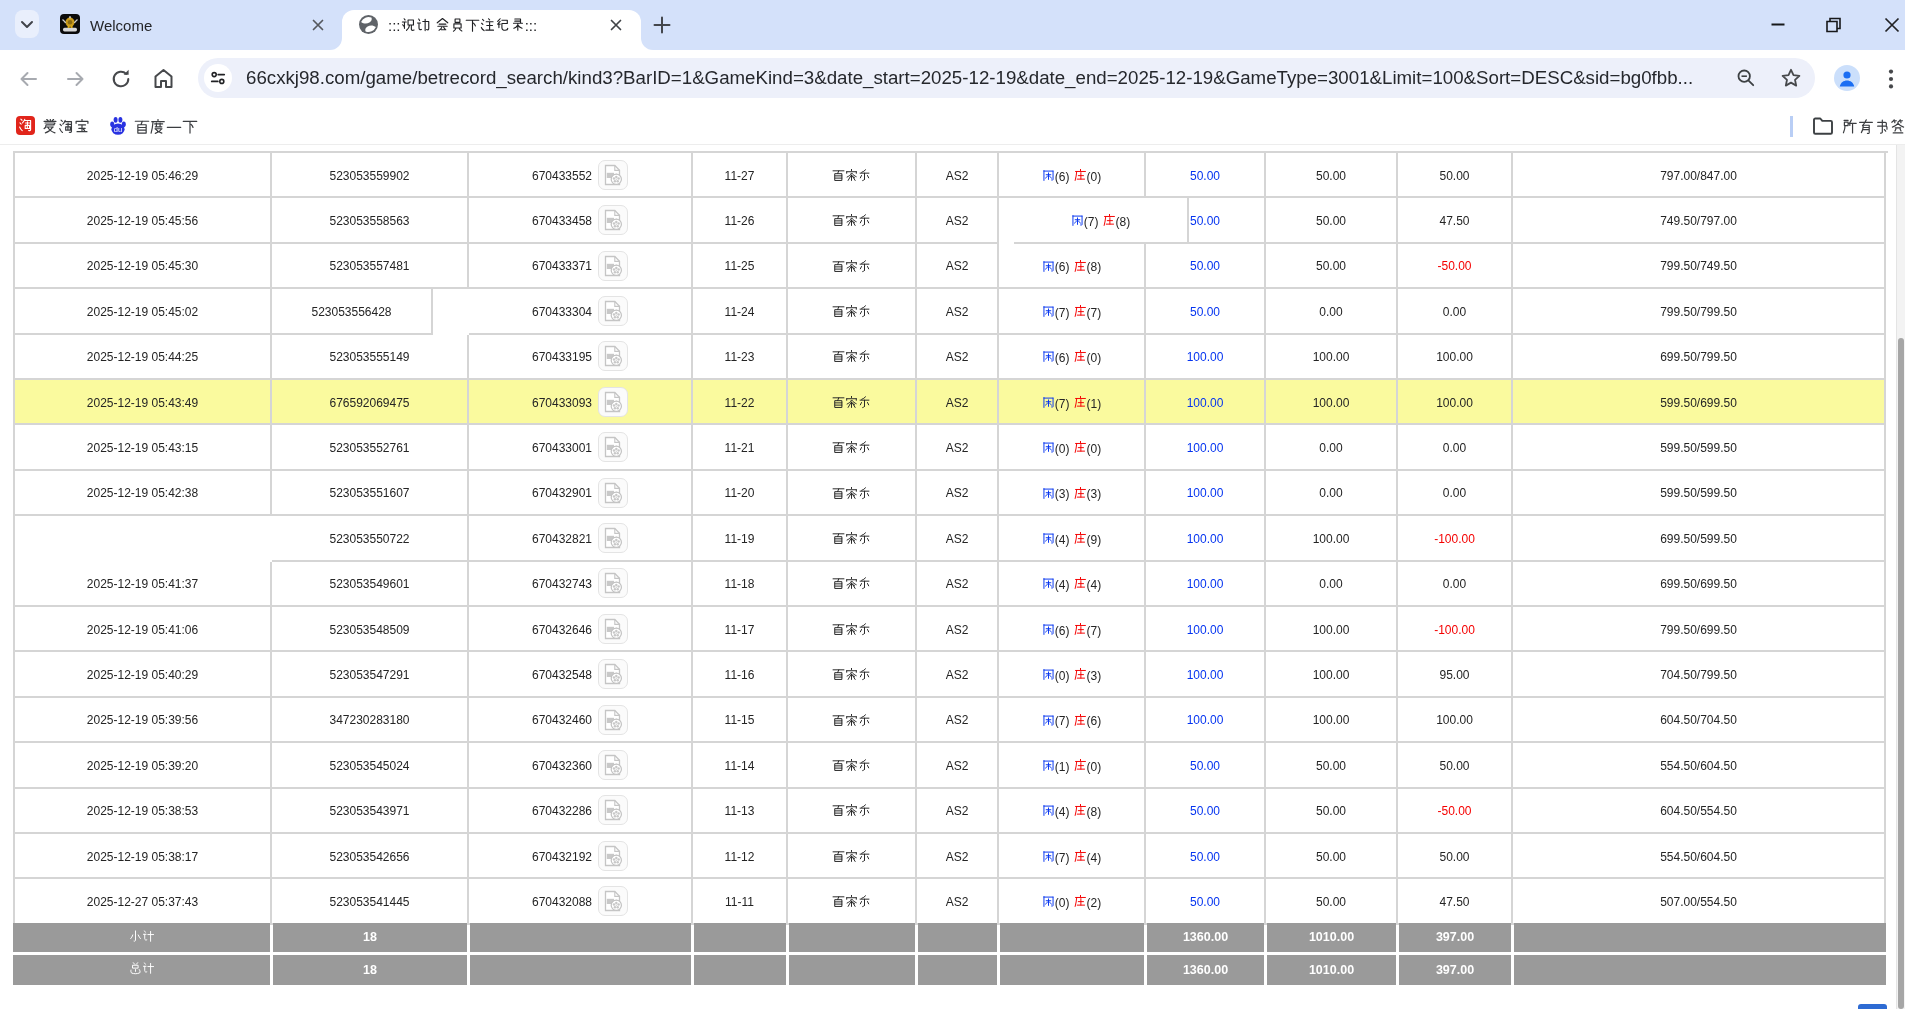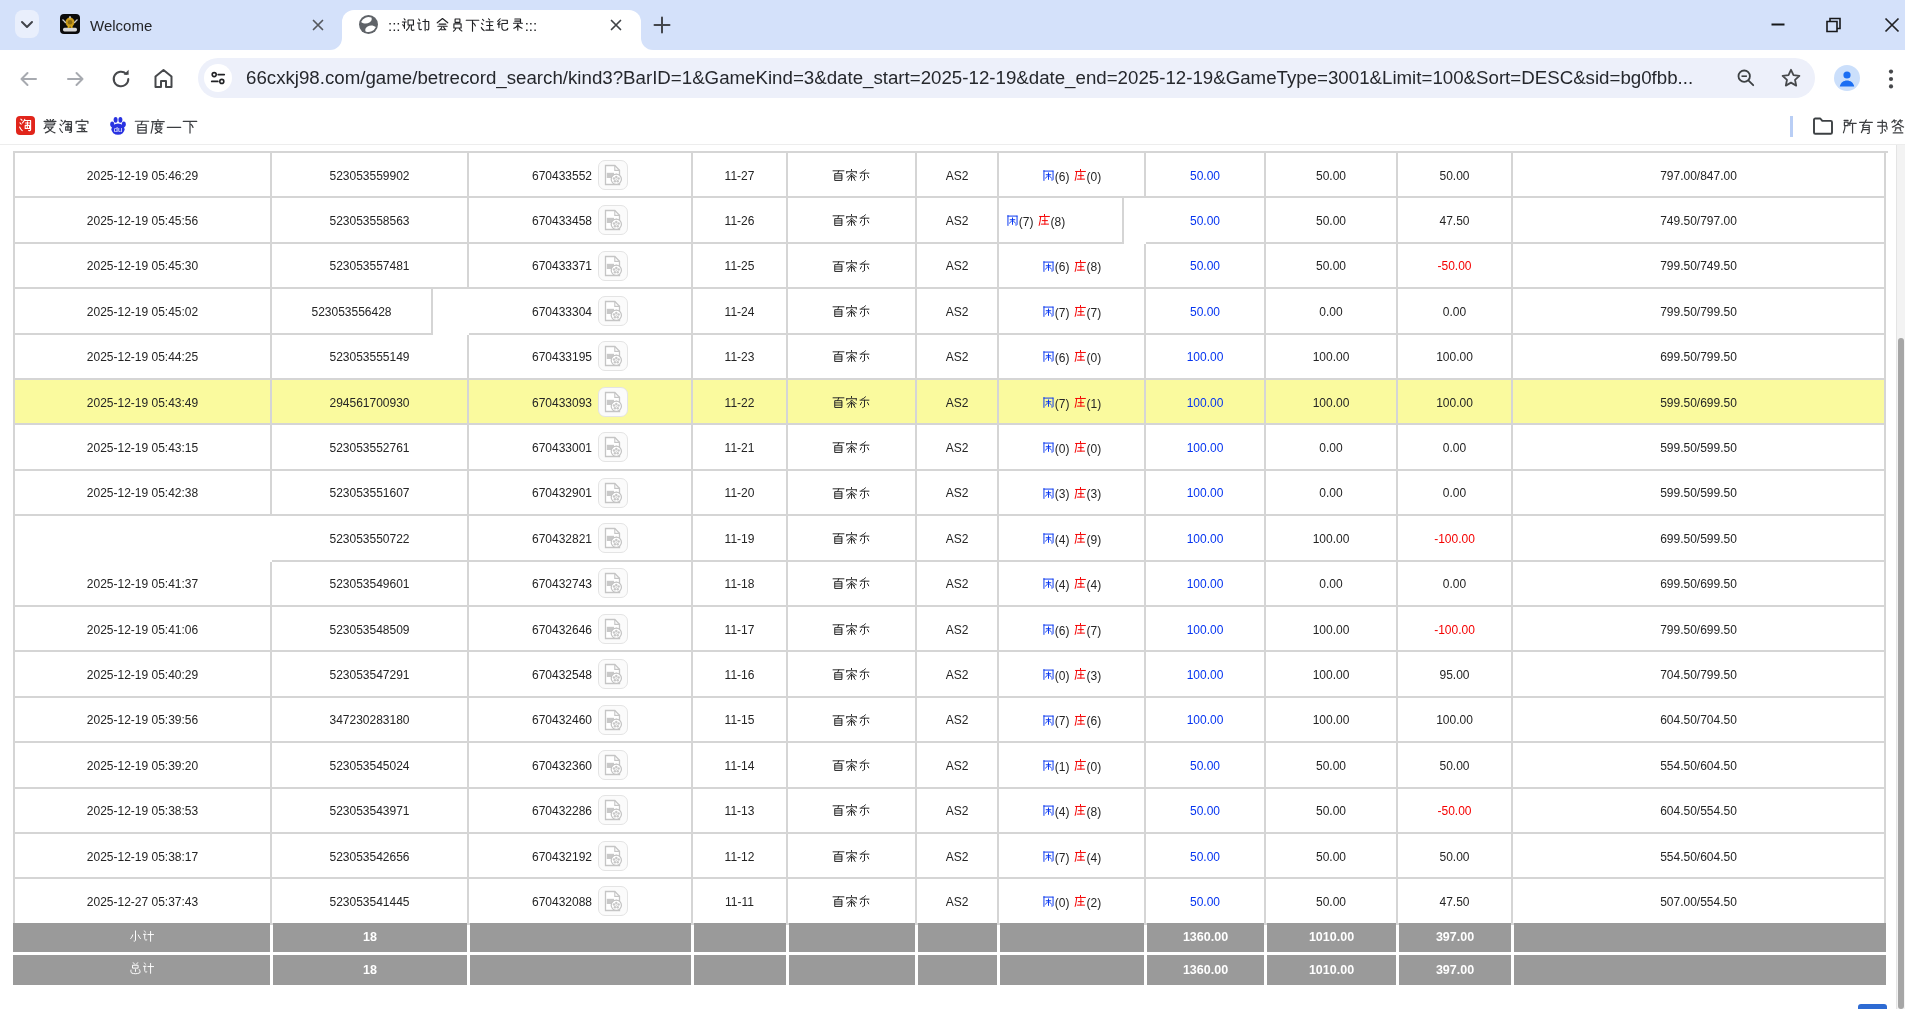--- a/index.html
+++ b/index.html
@@ -338,21 +338,21 @@
         </svg></span></div>
     <div class="c" style="left:678px;width:95px">11-26</div>
     <div class="c" style="left:773px;width:129px"><span class="cjk12"><svg class="zh" viewBox="0 0 100 100">
           <use href="#g-bai"></use>
         </svg><svg class="zh" viewBox="0 0 100 100">
           <use href="#g-jia"></use>
         </svg><svg class="zh" viewBox="0 0 100 100">
           <use href="#g-le"></use>
         </svg></span></div>
     <div class="c" style="left:902px;width:82px">AS2</div>
-    <div class="c" style="left:934px;width:175px"><span class="blu cjk12"><svg class="zh" viewBox="0 0 100 100">
+    <div class="c" style="left:999px;width:175px"><span class="blu cjk12"><svg class="zh" viewBox="0 0 100 100">
           <use href="#g-xian"></use>
         </svg></span><span class="dk">(7)</span><span class="sp"></span><span class="red cjk12"><svg class="zh" viewBox="0 0 100 100">
           <use href="#g-zhuang"></use>
         </svg></span><span class="dk">(8)</span></div>
     <div class="c" style="left:1131px;width:120px"><span class="blu">50.00</span></div>
     <div class="c" style="left:1251px;width:132px">50.00</div>
     <div class="c" style="left:1383px;width:115px">47.50</div>
     <div class="c" style="left:1498px;width:373px">749.50/797.00</div>
   </div>
 <div class="row" style="top:243.8px">
@@ -455,21 +455,21 @@
         </svg></span><span class="dk">(6)</span><span class="sp"></span><span class="red cjk12"><svg class="zh" viewBox="0 0 100 100">
           <use href="#g-zhuang"></use>
         </svg></span><span class="dk">(0)</span></div>
     <div class="c" style="left:1131px;width:120px"><span class="blu">100.00</span></div>
     <div class="c" style="left:1251px;width:132px">100.00</div>
     <div class="c" style="left:1383px;width:115px">100.00</div>
     <div class="c" style="left:1498px;width:373px">699.50/799.50</div>
   </div>
 <div class="row yel" style="top:380.0px">
     <div class="c" style="left:0px;width:257px">2025-12-19 05:43:49</div>
-    <div class="c" style="left:257px;width:197px">294561700930</div>
+    <div class="c" style="left:257px;width:197px">676592069475</div>
     <div class="c" style="left:454px;width:224px"><span class="gid">670433093</span><span class="vbtn"><svg width="22" height="22" viewBox="0 0 22 22" style="margin-top:3px">
 <path d="M3.5 1.5h9.3l4.7 4.7v14.3H3.5z" fill="#fff" stroke="#c5c5c5" stroke-width="1.3"></path>
 <path d="M12.8 1.5v4.9h4.9" fill="none" stroke="#c5c5c5" stroke-width="1.1"></path>
 <path d="M4.8 8.8h7.2v5.2H4.8z" fill="#c8c8c8"></path>
           <path d="M12 11.4l3-1.9v4.1l-3-1.9z" fill="#c8c8c8"></path>
 <circle cx="14.3" cy="15.3" r="5.1" fill="#fff" stroke="#c2c2c2" stroke-width="1.2"></circle>
 <circle cx="14.3" cy="12.9" r="1.25" fill="#c8c8c8"></circle>
           <circle cx="12" cy="14.6" r="1.25" fill="#c8c8c8"></circle>
 <circle cx="16.6" cy="14.6" r="1.25" fill="#c8c8c8"></circle>
           <circle cx="12.9" cy="17.2" r="1.25" fill="#c8c8c8"></circle>

